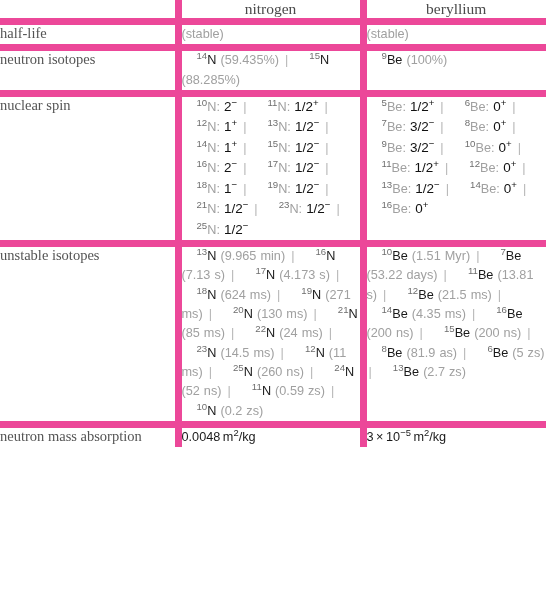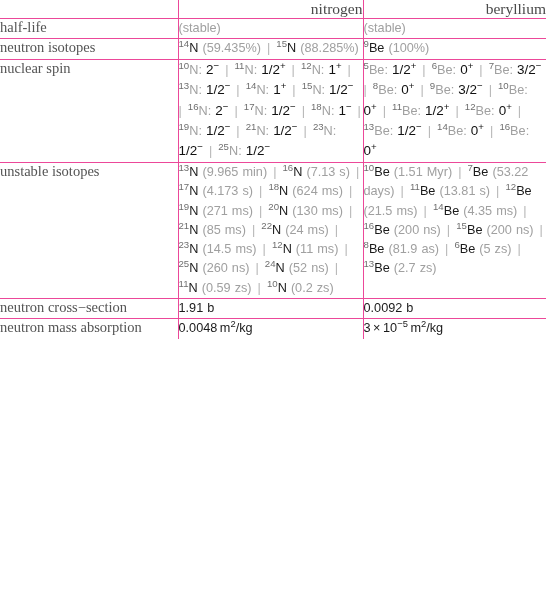--- a/index.html
+++ b/index.html
@@ -12,28 +12,28 @@
     height: 599px;
     font-family: "Liberation Serif", "DejaVu Serif", serif;
     -webkit-font-smoothing: antialiased;
   }
   .wolfram-table {
     width: 546px;
     border-collapse: collapse;
     table-layout: fixed;
   }
   .wolfram-table td, .wolfram-table th {
-    border: 1px solid #ec4899;
+    border: 7px solid #ec4899;
     padding: 0;
     vertical-align: top;
     background: #ffffff;
   }
   .wolfram-table tr > *:first-child { border-left: none; }
   .wolfram-table tr > *:last-child  { border-right: none; }
-  .wolfram-table tr:first-child > * { border-top: none; text-align: right; }
+  .wolfram-table tr:first-child > * { border-top: none; }
   .wolfram-table tr:last-child > *  { border-bottom: none; }
 
   col.c-label { width: 178px; }
   col.c-col1  { width: 185px; }
   col.c-col2  { width: 183px; }
 
   .hdr {
     text-align: center;
     font-family: "Liberation Serif", "DejaVu Serif", serif;
     font-size: 15.5px;
@@ -64,20 +64,21 @@
   }
   .cell .dim {
     color: #a0a0a0;
   }
   .cell .sep {
     color: #b4b4b4;
     padding: 0 2px;
   }
   .iso {
     white-space: nowrap;
+    padding-left: 15px;
   }
   .iso sup {
     font-size: 0.76em;
     vertical-align: super;
     line-height: 0;
     color: #6e6e6e;
   }
   .el {
     color: #1a1a1a;
   }
@@ -136,25 +137,20 @@
       <td class="cell"><span class="iso dim"><sup>10</sup><span>N:</span></span> <span class="spinval">2<sup>−</sup></span><span class="sep"> | </span><span class="iso dim"><sup>11</sup><span>N:</span></span> <span class="spinval">1/2<sup>+</sup></span><span class="sep"> | </span><span class="iso dim"><sup>12</sup><span>N:</span></span> <span class="spinval">1<sup>+</sup></span><span class="sep"> | </span><span class="iso dim"><sup>13</sup><span>N:</span></span> <span class="spinval">1/2<sup>−</sup></span><span class="sep"> | </span><span class="iso dim"><sup>14</sup><span>N:</span></span> <span class="spinval">1<sup>+</sup></span><span class="sep"> | </span><span class="iso dim"><sup>15</sup><span>N:</span></span> <span class="spinval">1/2<sup>−</sup></span><span class="sep"> | </span><span class="iso dim"><sup>16</sup><span>N:</span></span> <span class="spinval">2<sup>−</sup></span><span class="sep"> | </span><span class="iso dim"><sup>17</sup><span>N:</span></span> <span class="spinval">1/2<sup>−</sup></span><span class="sep"> | </span><span class="iso dim"><sup>18</sup><span>N:</span></span> <span class="spinval">1<sup>−</sup></span><span class="sep"> | </span><span class="iso dim"><sup>19</sup><span>N:</span></span> <span class="spinval">1/2<sup>−</sup></span><span class="sep"> | </span><span class="iso dim"><sup>21</sup><span>N:</span></span> <span class="spinval">1/2<sup>−</sup></span><span class="sep"> | </span><span class="iso dim"><sup>23</sup><span>N:</span></span> <span class="spinval">1/2<sup>−</sup></span><span class="sep"> | </span><span class="iso dim"><sup>25</sup><span>N:</span></span> <span class="spinval">1/2<sup>−</sup></span></td>
       <td class="cell"><span class="iso dim"><sup>5</sup><span>Be:</span></span> <span class="spinval">1/2<sup>+</sup></span><span class="sep"> | </span><span class="iso dim"><sup>6</sup><span>Be:</span></span> <span class="spinval">0<sup>+</sup></span><span class="sep"> | </span><span class="iso dim"><sup>7</sup><span>Be:</span></span> <span class="spinval">3/2<sup>−</sup></span><span class="sep"> | </span><span class="iso dim"><sup>8</sup><span>Be:</span></span> <span class="spinval">0<sup>+</sup></span><span class="sep"> | </span><span class="iso dim"><sup>9</sup><span>Be:</span></span> <span class="spinval">3/2<sup>−</sup></span><span class="sep"> | </span><span class="iso dim"><sup>10</sup><span>Be:</span></span> <span class="spinval">0<sup>+</sup></span><span class="sep"> | </span><span class="iso dim"><sup>11</sup><span>Be:</span></span> <span class="spinval">1/2<sup>+</sup></span><span class="sep"> | </span><span class="iso dim"><sup>12</sup><span>Be:</span></span> <span class="spinval">0<sup>+</sup></span><span class="sep"> | </span><span class="iso dim"><sup>13</sup><span>Be:</span></span> <span class="spinval">1/2<sup>−</sup></span><span class="sep"> | </span><span class="iso dim"><sup>14</sup><span>Be:</span></span> <span class="spinval">0<sup>+</sup></span><span class="sep"> | </span><span class="iso dim"><sup>16</sup><span>Be:</span></span> <span class="spinval">0<sup>+</sup></span></td>
     </tr>
 
     <tr>
       <td class="rowlabel">unstable isotopes</td>
       <td class="cell"><span class="iso"><sup>13</sup><span class="el">N</span></span> <span class="dim">(9.965 min)</span><span class="sep"> | </span><span class="iso"><sup>16</sup><span class="el">N</span></span> <span class="dim">(7.13 s)</span><span class="sep"> | </span><span class="iso"><sup>17</sup><span class="el">N</span></span> <span class="dim">(4.173 s)</span><span class="sep"> | </span><span class="iso"><sup>18</sup><span class="el">N</span></span> <span class="dim">(624 ms)</span><span class="sep"> | </span><span class="iso"><sup>19</sup><span class="el">N</span></span> <span class="dim">(271 ms)</span><span class="sep"> | </span><span class="iso"><sup>20</sup><span class="el">N</span></span> <span class="dim">(130 ms)</span><span class="sep"> | </span><span class="iso"><sup>21</sup><span class="el">N</span></span> <span class="dim">(85 ms)</span><span class="sep"> | </span><span class="iso"><sup>22</sup><span class="el">N</span></span> <span class="dim">(24 ms)</span><span class="sep"> | </span><span class="iso"><sup>23</sup><span class="el">N</span></span> <span class="dim">(14.5 ms)</span><span class="sep"> | </span><span class="iso"><sup>12</sup><span class="el">N</span></span> <span class="dim">(11 ms)</span><span class="sep"> | </span><span class="iso"><sup>25</sup><span class="el">N</span></span> <span class="dim">(260 ns)</span><span class="sep"> | </span><span class="iso"><sup>24</sup><span class="el">N</span></span> <span class="dim">(52 ns)</span><span class="sep"> | </span><span class="iso"><sup>11</sup><span class="el">N</span></span> <span class="dim">(0.59 zs)</span><span class="sep"> | </span><span class="iso"><sup>10</sup><span class="el">N</span></span> <span class="dim">(0.2 zs)</span></td>
       <td class="cell"><span class="iso"><sup>10</sup><span class="el">Be</span></span> <span class="dim">(1.51 Myr)</span><span class="sep"> | </span><span class="iso"><sup>7</sup><span class="el">Be</span></span> <span class="dim">(53.22 days)</span><span class="sep"> | </span><span class="iso"><sup>11</sup><span class="el">Be</span></span> <span class="dim">(13.81 s)</span><span class="sep"> | </span><span class="iso"><sup>12</sup><span class="el">Be</span></span> <span class="dim">(21.5 ms)</span><span class="sep"> | </span><span class="iso"><sup>14</sup><span class="el">Be</span></span> <span class="dim">(4.35 ms)</span><span class="sep"> | </span><span class="iso"><sup>16</sup><span class="el">Be</span></span> <span class="dim">(200 ns)</span><span class="sep"> | </span><span class="iso"><sup>15</sup><span class="el">Be</span></span> <span class="dim">(200 ns)</span><span class="sep"> | </span><span class="iso"><sup>8</sup><span class="el">Be</span></span> <span class="dim">(81.9 as)</span><span class="sep"> | </span><span class="iso"><sup>6</sup><span class="el">Be</span></span> <span class="dim">(5 zs)</span><span class="sep"> | </span><span class="iso"><sup>13</sup><span class="el">Be</span></span> <span class="dim">(2.7 zs)</span></td>
     </tr>
 
-    <tr>
-      <td class="rowlabel">neutron cross−section</td>
-      <td class="cell">1.91 b</td>
-      <td class="cell">0.0092 b</td>
-    </tr>
 
     <tr>
       <td class="rowlabel">neutron mass absorption</td>
       <td class="cell"><span class="nowrapu">0.0048<span class="unit"> m<sup>2</sup>/kg</span></span></td>
       <td class="cell"><span class="nowrapu">3<span class="sci"> × 10<sup>−5</sup></span><span class="unit"> m<sup>2</sup>/kg</span></span></td>
     </tr>
   </tbody>
 </table>
 
 </body></html>

